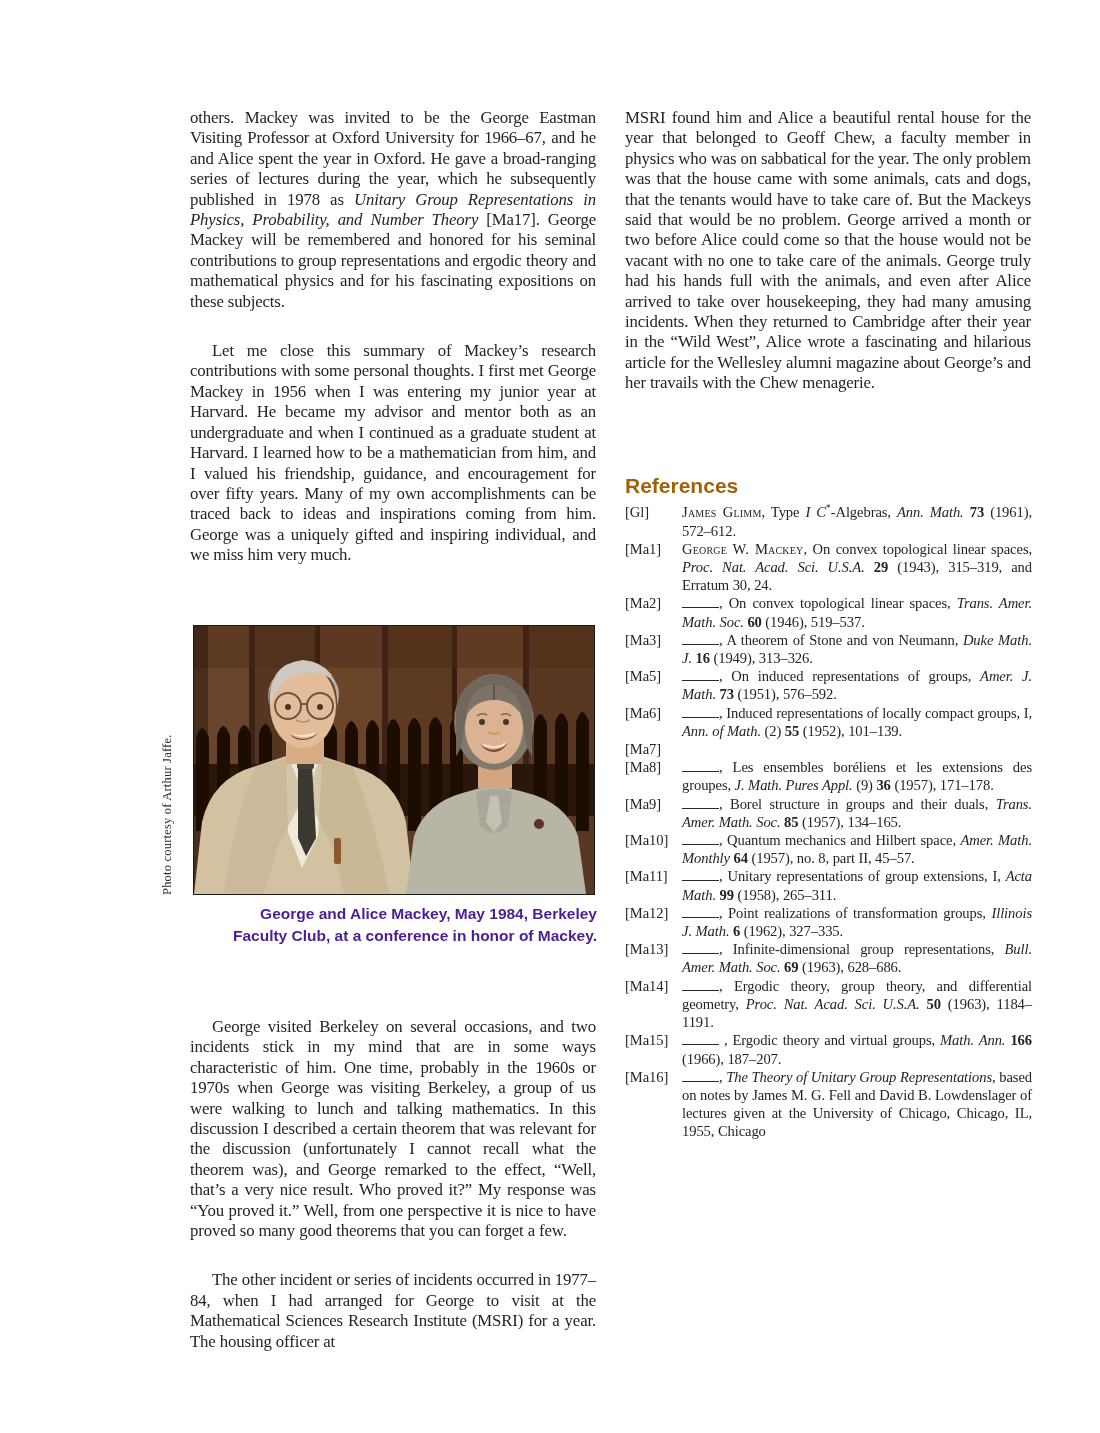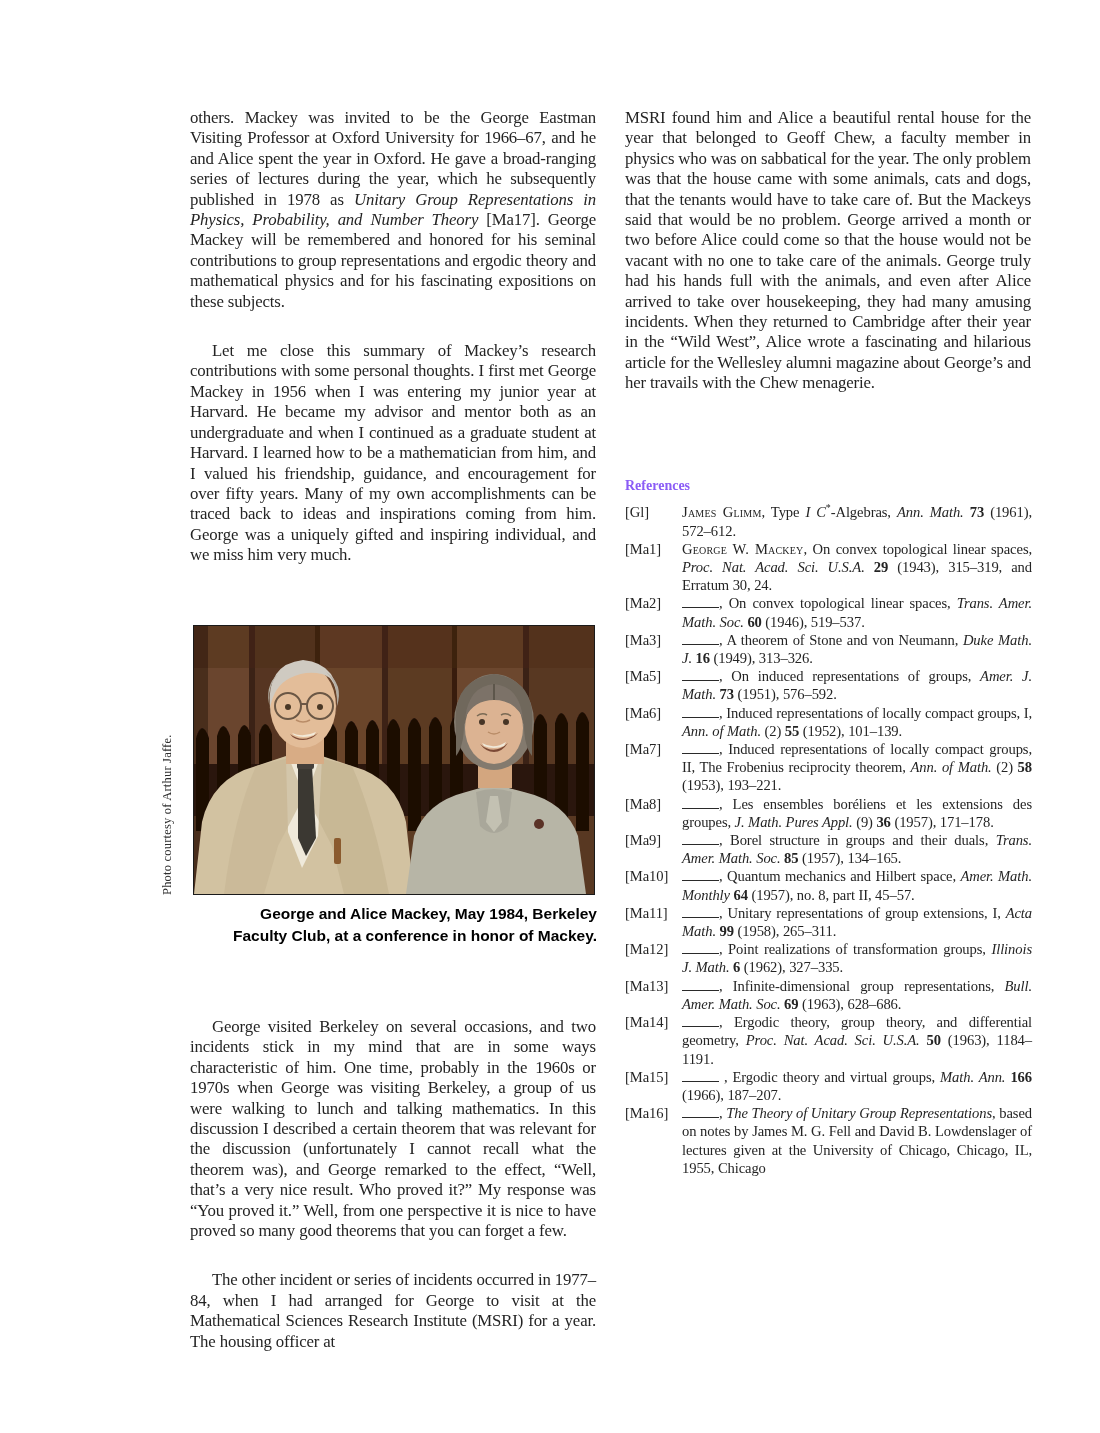--- a/index.html
+++ b/index.html
@@ -23,30 +23,30 @@
   }
   .figure svg{display:block;}
   .photo-credit{
     position:absolute;left:-26px;top:787px;width:272px;height:16px;
     transform:rotate(-90deg);transform-origin:0 0;
     font-size:12.5px;letter-spacing:0.2px;color:#2e2e2e;text-align:left;white-space:nowrap;
   }
   .caption{
     position:absolute;left:15px;top:795px;width:392px;
     font-family:"Liberation Sans", sans-serif;font-weight:bold;
-    font-size:15.5px;line-height:21.5px;text-align:right;color:#000000;letter-spacing:0;
+    font-size:15.5px;line-height:21.5px;text-align:right;color:#4c1d95;letter-spacing:0;
   }
   .lc-top{position:absolute;left:0;top:0;width:406px;}
   .lc-bottom{position:absolute;left:0;top:880px;width:406px;}
   
   .rc-top{position:absolute;left:0;top:0;width:406px;}
   .refs{position:absolute;left:0;top:368px;width:407px;}
   .refs-title{
-    font-family:Liberation Serif, serif;font-weight:bold;
-    font-size:14px;color:#8b5cf6;margin:0 0 7px 0;letter-spacing:0;
+    font-family:Liberation Sans, sans-serif;font-weight:bold;
+    font-size:21px;color:#a16207;margin:0 0 7px 0;letter-spacing:0;
   }
   .ref{display:flex;font-size:14.6px;line-height:18.2px;letter-spacing:-0.1px;font-family:Liberation Serif, serif;}
   .ref-label{width:57px;flex:none;}
   .ref-text{flex:1;text-align:justify;}
   .sc{font-variant:small-caps;letter-spacing:0.2px;}
   .ref-text b{font-weight:bold;}
   .ln{display:inline-block;width:37px;height:0.52em;border-bottom:1.3px solid #2a2a2a;}
   sup{font-size:68%;line-height:0;}
   
   .footer{position:absolute;left:0;top:1454px;width:1100px;height:26px;font-size:16.5px;color:#1c1c1c;}
@@ -192,21 +192,20 @@
           <div class="ref">
             <div class="ref-label">[Ma5]</div>
             <div class="ref-text"><span class="ln"></span>, On induced representations of groups, <i>Amer. J. Math.</i> <b>73</b> (1951), 576–592.</div>
           </div>
           <div class="ref">
             <div class="ref-label">[Ma6]</div>
             <div class="ref-text"><span class="ln"></span>, Induced representations of locally compact groups, I, <i>Ann. of Math.</i> (2) <b>55</b> (1952), 101–139.</div>
           </div>
           <div class="ref">
             <div class="ref-label">[Ma7]</div>
-            <div class="ref-text"><span class="ln"></span>, Induced representations of locally compact groups, II, The Frobenius reciprocity theorem, <i>Ann. of Math.</i> (2) <b>58</b> (1953), 193–221.</div>
           </div>
           <div class="ref">
             <div class="ref-label">[Ma8]</div>
             <div class="ref-text"><span class="ln"></span>, Les ensembles boréliens et les extensions des groupes, <i>J. Math. Pures Appl.</i> (9) <b>36</b> (1957), 171–178.</div>
           </div>
           <div class="ref">
             <div class="ref-label">[Ma9]</div>
             <div class="ref-text"><span class="ln"></span>, Borel structure in groups and their duals, <i>Trans. Amer. Math. Soc.</i> <b>85</b> (1957), 134–165.</div>
           </div>
           <div class="ref">

